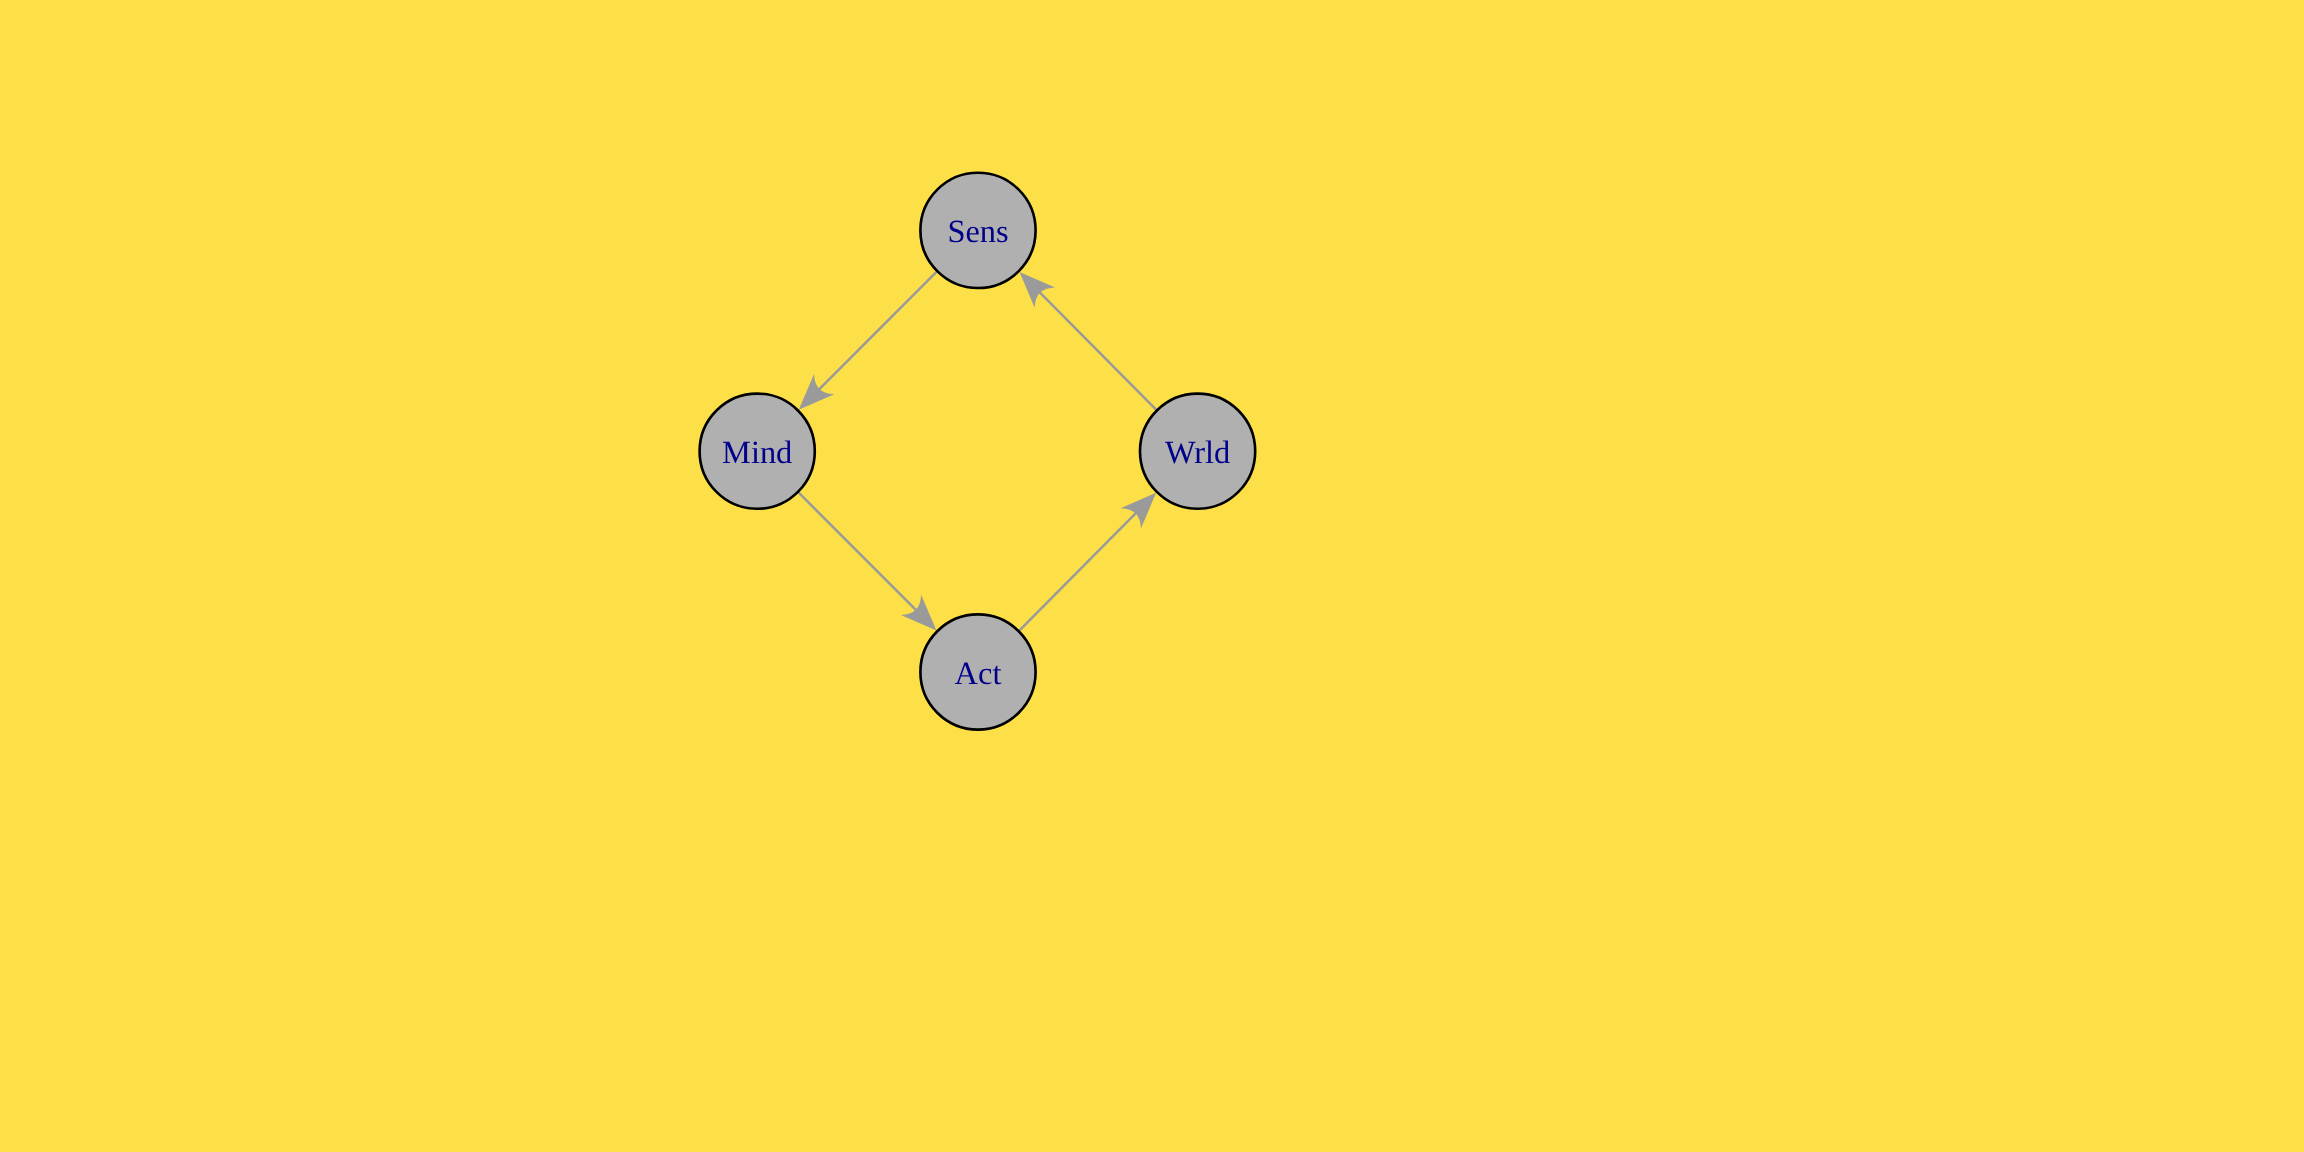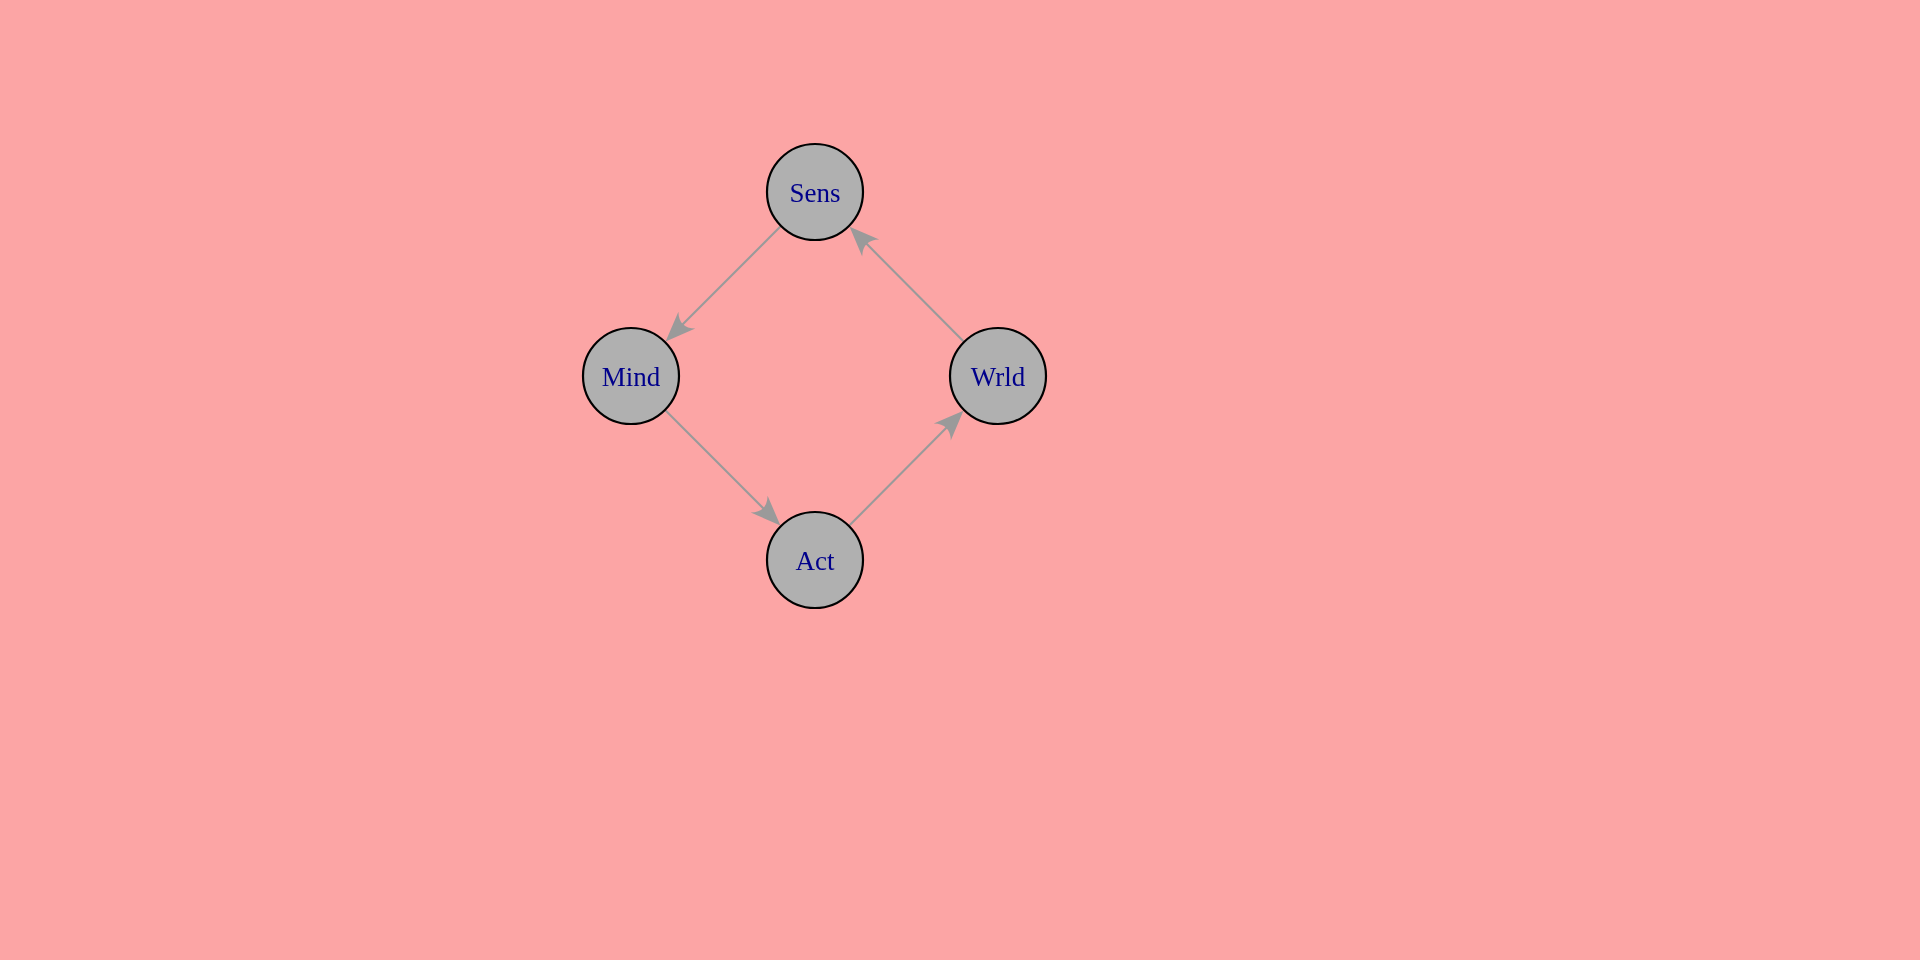--- a/index.html
+++ b/index.html
@@ -46,21 +46,21 @@
     stroke-linecap: butt;
   }
   .edge-arrowhead {
     fill: #9a9a9a;
     stroke: none;
   }
 </style>
 </head>
 <body>
 
-<div id="diagram-canvas" style="background: #fca5a5;">
+<div id="diagram-canvas" style="background: #fde047;">
   <svg id="graph-svg" viewBox="0 0 1920 960" xmlns="http://www.w3.org/2000/svg">
 
     <g>
 
       <g>
         <line class="edge-line" x1="780.4" y1="226.6" x2="680.5" y2="326.5" stroke="#9a9a9a" stroke-width="2.1"></line>
         <path class="edge-arrowhead" d="M 665.6 341.4 L 678.4 311.7 Q 678.8 328.2 695.3 328.6 Z" fill="#9a9a9a"></path>
         <path class="edge-arrowhead" d=""></path>
       </g>
 

